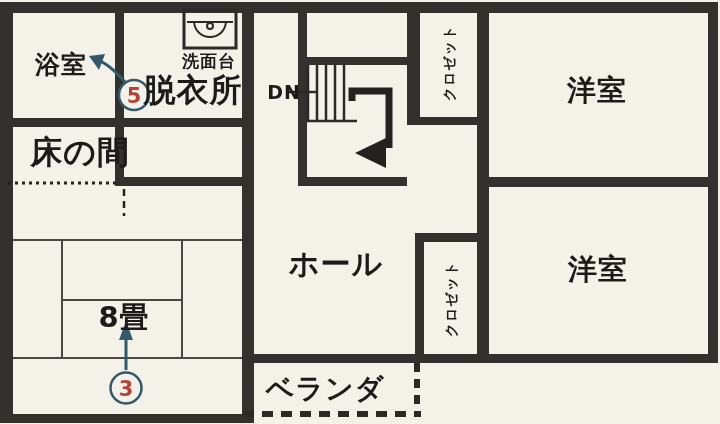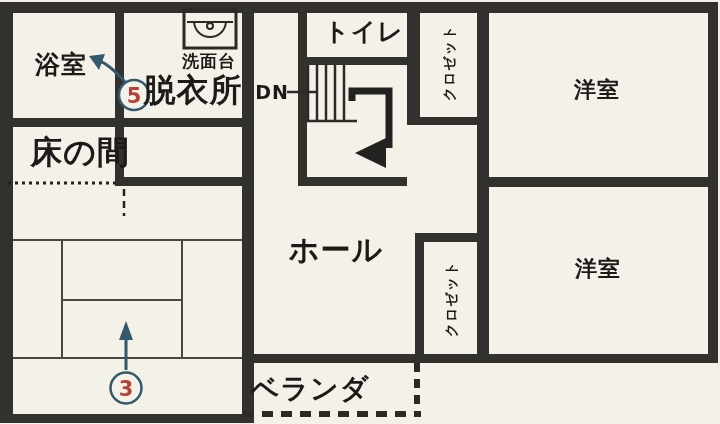--- a/index.html
+++ b/index.html
@@ -11,21 +11,21 @@
   .plan-svg{position:absolute;left:0;top:0;}
   .lbl{
     position:absolute;transform:translate(-50%,-50%);
     white-space:nowrap;color:#1c1b19;font-weight:700;line-height:1;
     letter-spacing:1px;
   }
   .lbl.vert{transform:translate(-50%,-50%) rotate(-90deg);}
   .lbl.red{color:#b44237;font-weight:600;letter-spacing:0;}
   .fs14{font-size:14px}.fs16{font-size:17px}.fs19{font-size:19px}
   .fs21{font-size:21px}.fs25{font-size:25px}.fs26{font-size:32px}
-  .fs27{font-size:22px}.fs28{font-size:28px}.fs30{font-size:30px}
+  .fs27{font-size:29px}.fs28{font-size:28px}.fs30{font-size:30px}
 </style>
 </head>
 <body>
 
 <div class="page">
 
   <svg class="plan-svg" width="720" height="424" viewBox="0 0 720 424">
 
     <g fill="#33312e">
       <rect x="0" y="2" width="718" height="11"></rect>
@@ -97,25 +97,25 @@
       <line x1="126" y1="370" x2="126" y2="332" stroke="#33596b" stroke-width="3"></line>
       <polygon points="126,321 119,340 133,340" fill="#33596b"></polygon>
       <circle cx="126" cy="388" r="15.5" fill="#f3f1e8" stroke="#33596b" stroke-width="2.5"></circle>
     </g>
   </svg>
 
   <span class="lbl fs25" style="left:61px;top:64px">浴室</span>
   <span class="lbl fs16" style="left:209px;top:61px">洗面台</span>
   <span class="lbl fs26" style="left:193px;top:90px">脱衣所</span>
   <span class="lbl fs26" style="left:80px;top:152px">床の間</span>
-  <span class="lbl fs25" style="left:364px;top:31px">トイレ</span>
   <span class="lbl vert fs14" style="left:449px;top:63px">クロゼット</span>
   <span class="lbl vert fs14" style="left:451px;top:299px">クロゼット</span>
   <span class="lbl fs27" style="left:597px;top:90px">洋室</span>
   <span class="lbl fs27" style="left:598px;top:269px">洋室</span>
-  <span class="lbl fs30" style="left:336px;top:250px">ホール</span>
-  <span class="lbl fs28" style="left:310px;top:389px">ベランダ</span>
-  <span class="lbl fs19" style="left:272px;top:92px">DN</span>
+  <span class="lbl fs30" style="left:336px;top:264px">ホール</span>
+  <span class="lbl fs27" style="left:124px;top:317px">8畳</span>
+  <span class="lbl fs28" style="left:325px;top:389px">ベランダ</span>
+  <span class="lbl fs19" style="left:284px;top:92px">DN</span>
 
   <span class="lbl red fs21" style="left:134px;top:96px">5</span>
   <span class="lbl red fs21" style="left:126px;top:389px">3</span>
 
 </div>
 
 </body></html>

